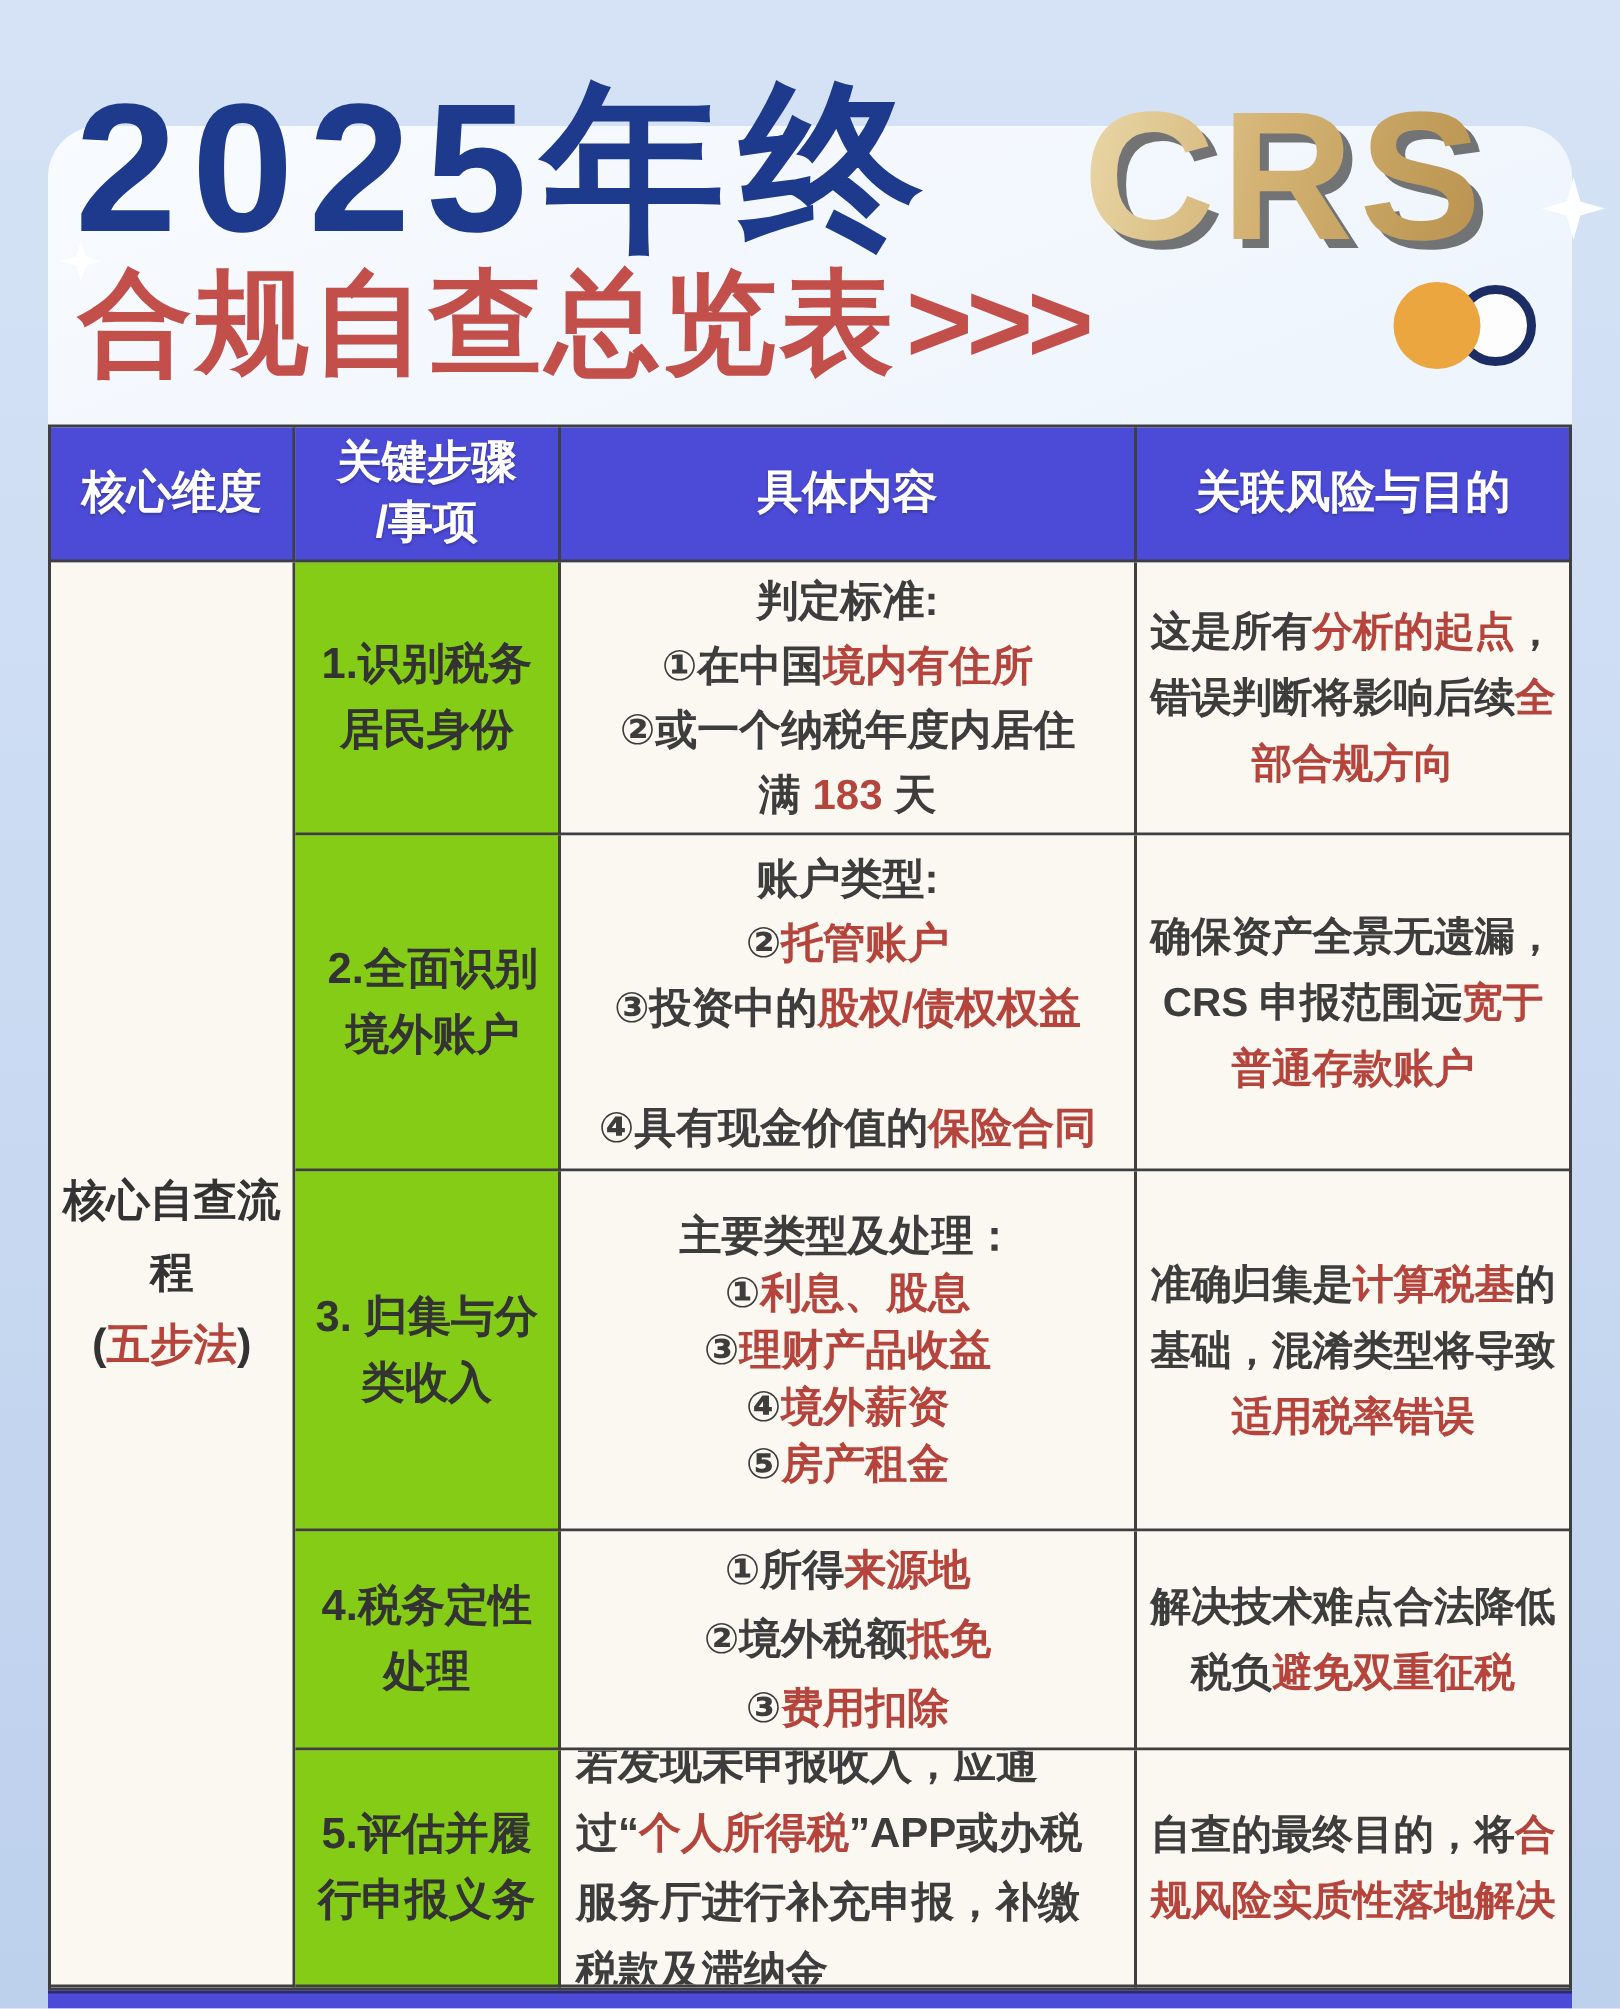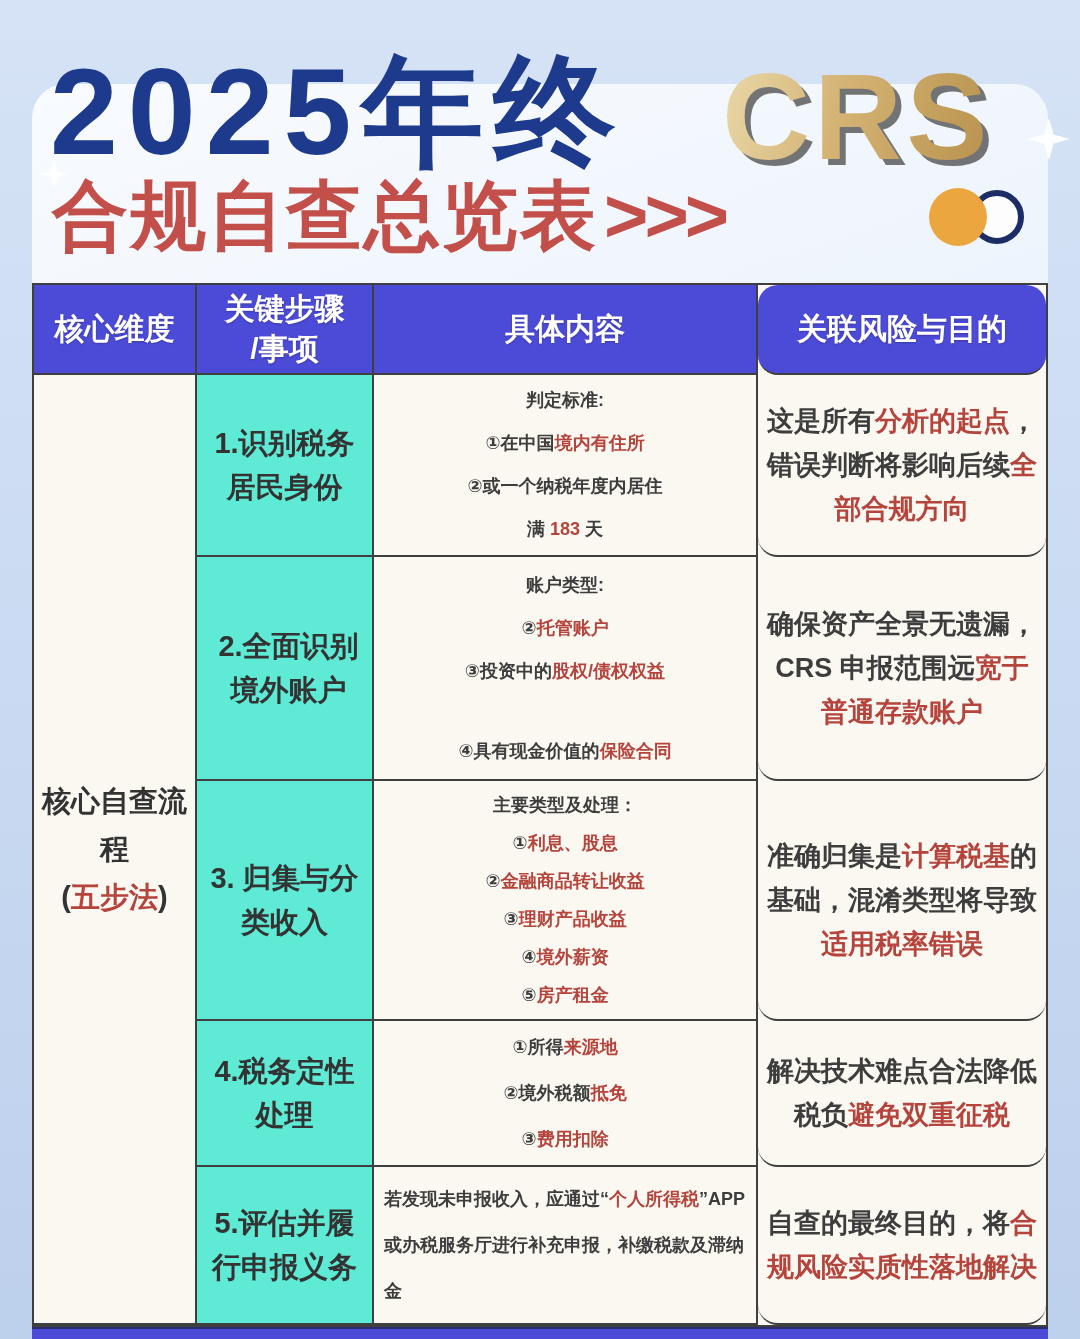--- a/index.html
+++ b/index.html
@@ -57,37 +57,37 @@
     grid-template-columns:163px 177px 384px 288px;
     grid-template-rows:90px 182px 224px 240px 146px 158px;
     border:2px solid #3f3f3f;
     background:#faf8f1;
   }
   .cell {
     border-right:2px solid #3f3f3f; border-bottom:2px solid #3f3f3f;
     display:flex; flex-direction:column; align-items:center; justify-content:center;
     text-align:center; overflow:hidden;
   }
-  .cell.last-col { border-right:none;border-radius:20px; }
+  .cell.last-col { border-right:none; }
   .head-cell {
     background:#4c4bd8; color:#ffffff;
     font-size:30px; font-weight:700; line-height:40px;
     text-shadow:0 1px 2px rgba(0,0,0,.25);
   }
   .dim-cell {
     grid-column:1; grid-row:2 / span 5;
     font-size:29px; font-weight:700; color:#333333; line-height:48px;
     background:#faf8f1;
   }
   .step-cell {
     font-size:29px; font-weight:700; color:#333333; line-height:44px;
-    padding:0 8px; background:#5eead4;
+    padding:0 8px; background:#84cc16;
   }
   .content-cell {
-    font-size:18px; font-weight:600; color:#3d3d3d;
+    font-size:28px; font-weight:600; color:#3d3d3d;
     padding:0 10px; background:#faf8f1;
   }
   .content-cell.left { align-items:flex-start; text-align:left; }
   .content-cell .para { text-align:left; }
   .risk-cell {
     font-size:27px; font-weight:600; color:#3d3d3d; line-height:44px;
     padding:0 6px; background:#faf8f1;
   }
   .red { color:#b5443d; }
   
@@ -150,21 +150,20 @@
       <div class="line" style="line-height: 43px;"><span>③投资中的</span><span class="red">股权/债权权益</span></div>
       <div class="line" style="line-height: 43px; margin-top: 37px;"><span>④具有现金价值的</span><span class="red">保险合同</span></div>
     </div>
     <div class="cell risk-cell last-col" style="grid-area: 3 / 4;">
       <div><span>确保资产全景无遗漏，CRS 申报范围远</span><span class="red">宽于普通存款账户</span></div>
     </div>
     <div class="cell step-cell" style="grid-area: 4 / 2;">3. 归集与分类收入</div>
     <div class="cell content-cell" style="grid-area: 4 / 3;">
       <div class="line" style="line-height: 38px;"><span>主要类型及处理：</span></div>
       <div class="line" style="line-height: 38px;"><span>①</span><span class="red">利息、股息</span></div>
-      <div class="line" style="line-height: 38px;"><span>②</span><span class="red">金融商品转让收益</span></div>
       <div class="line" style="line-height: 38px;"><span>③</span><span class="red">理财产品收益</span></div>
       <div class="line" style="line-height: 38px;"><span>④</span><span class="red">境外薪资</span></div>
       <div class="line" style="line-height: 38px;"><span>⑤</span><span class="red">房产租金</span></div>
     </div>
     <div class="cell risk-cell last-col" style="grid-area: 4 / 4;">
       <div><span>准确归集是</span><span class="red">计算税基</span><span>的基础，混淆类型将导致</span><span class="red">适用税率错误</span></div>
     </div>
     <div class="cell step-cell" style="grid-area: 5 / 2;">4.税务定性处理</div>
     <div class="cell content-cell" style="grid-area: 5 / 3;">
       <div class="line" style="line-height: 46px;"><span>①所得</span><span class="red">来源地</span></div>

